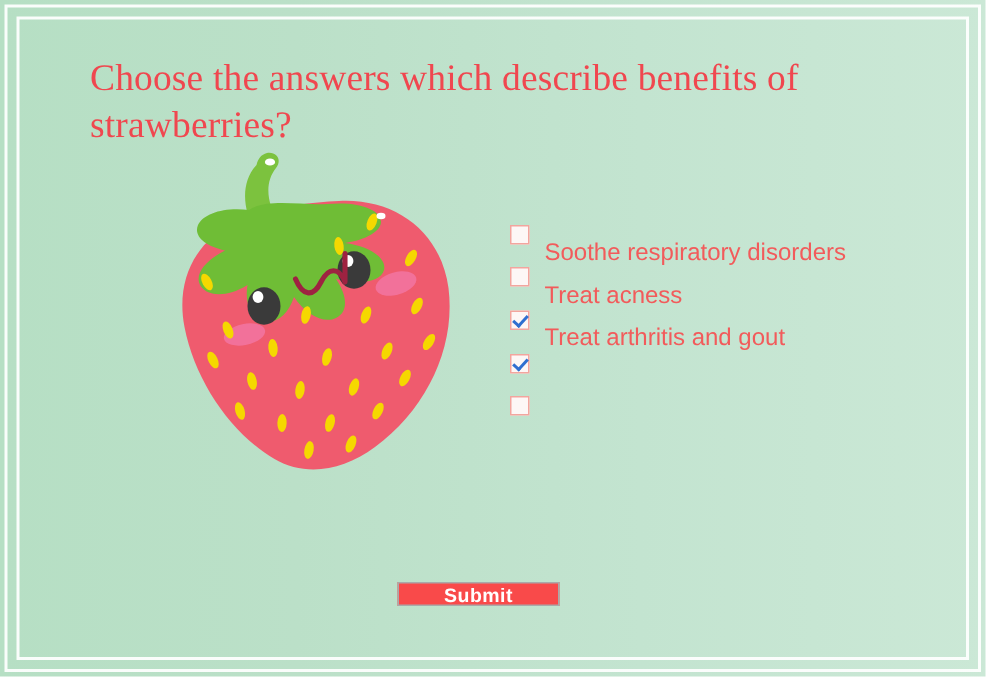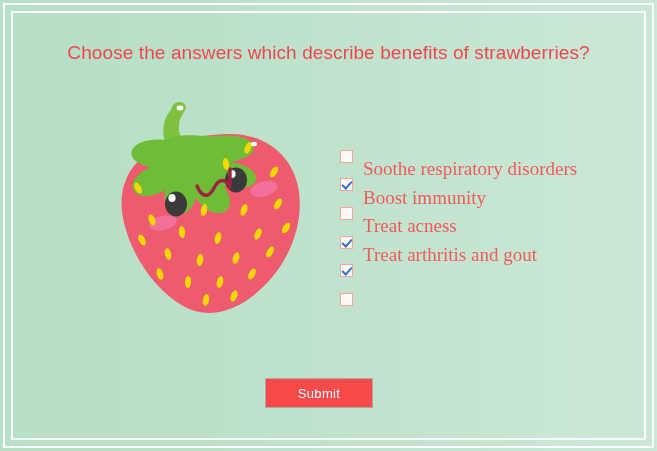--- a/index.html
+++ b/index.html
@@ -41,23 +41,22 @@
     border: 2px solid rgba(255,255,255,0.92);
     pointer-events: none;
   }
 
   
   #quiz-title {
     position: absolute;
     left: 60px;
     top: 37px;
     width: 537px;
-    text-align: center;
-    font-family: Liberation Sans, sans-serif;
-    font-size: 19px;
+    font-family: Liberation Serif, serif;
+    font-size: 25px;
     line-height: 31px;
     color: #f0474f;
     letter-spacing: 0.1px;
   }
 
   
   #strawberry-illustration {
     position: absolute;
     left: 108px;
     top: 92px;
@@ -92,41 +91,41 @@
     position: absolute;
     left: 3px;
     top: 0px;
     width: 4px;
     height: 8px;
     border: solid #2f6fd0;
     border-width: 0 2px 2px 0;
     transform: rotate(42deg);
   }
   .answer-label {
-    font-family: Liberation Serif, serif;
-    font-size: 19px;
+    font-family: Liberation Sans, sans-serif;
+    font-size: 16px;
     color: #f25b5b;
     white-space: nowrap;
     margin-top: 26px;
   }
 
   
   #submit-button {
     position: absolute;
     left: 265px;
-    top: 378px;
+    top: 388px;
     width: 108px;
-    height: 30px;
+    height: 16px;
     box-sizing: border-box;
     background: #f94a4a;
     border: 1px solid #a9a9a9;
     color: #ffffff;
     font-family: "Liberation Sans", sans-serif;
     font-size: 13px;
-    font-weight: normal;
+    font-weight: bold;
     letter-spacing: 0.3px;
     cursor: pointer;
     padding: 0;
   }
 </style>
 </head>
 <body>
 
 <div id="quiz-page">
 
@@ -203,24 +202,20 @@
       <ellipse cx="146" cy="52" rx="3" ry="2.2" fill="#ffffff"></ellipse>
     </svg>
   </div>
 
   <div id="answers-list">
     <label class="answer-row">
       <span class="checkbox"></span>
       <span class="answer-label">Soothe respiratory disorders</span>
     </label>
     <label class="answer-row">
-      <span class="checkbox checked"></span>
-      <span class="answer-label">Boost immunity</span>
-    </label>
-    <label class="answer-row">
       <span class="checkbox"></span>
       <span class="answer-label">Treat acness</span>
     </label>
     <label class="answer-row">
       <span class="checkbox checked"></span>
       <span class="answer-label">Treat arthritis and gout</span>
     </label>
     <label class="answer-row">
       <span class="checkbox checked"></span>
     </label>

